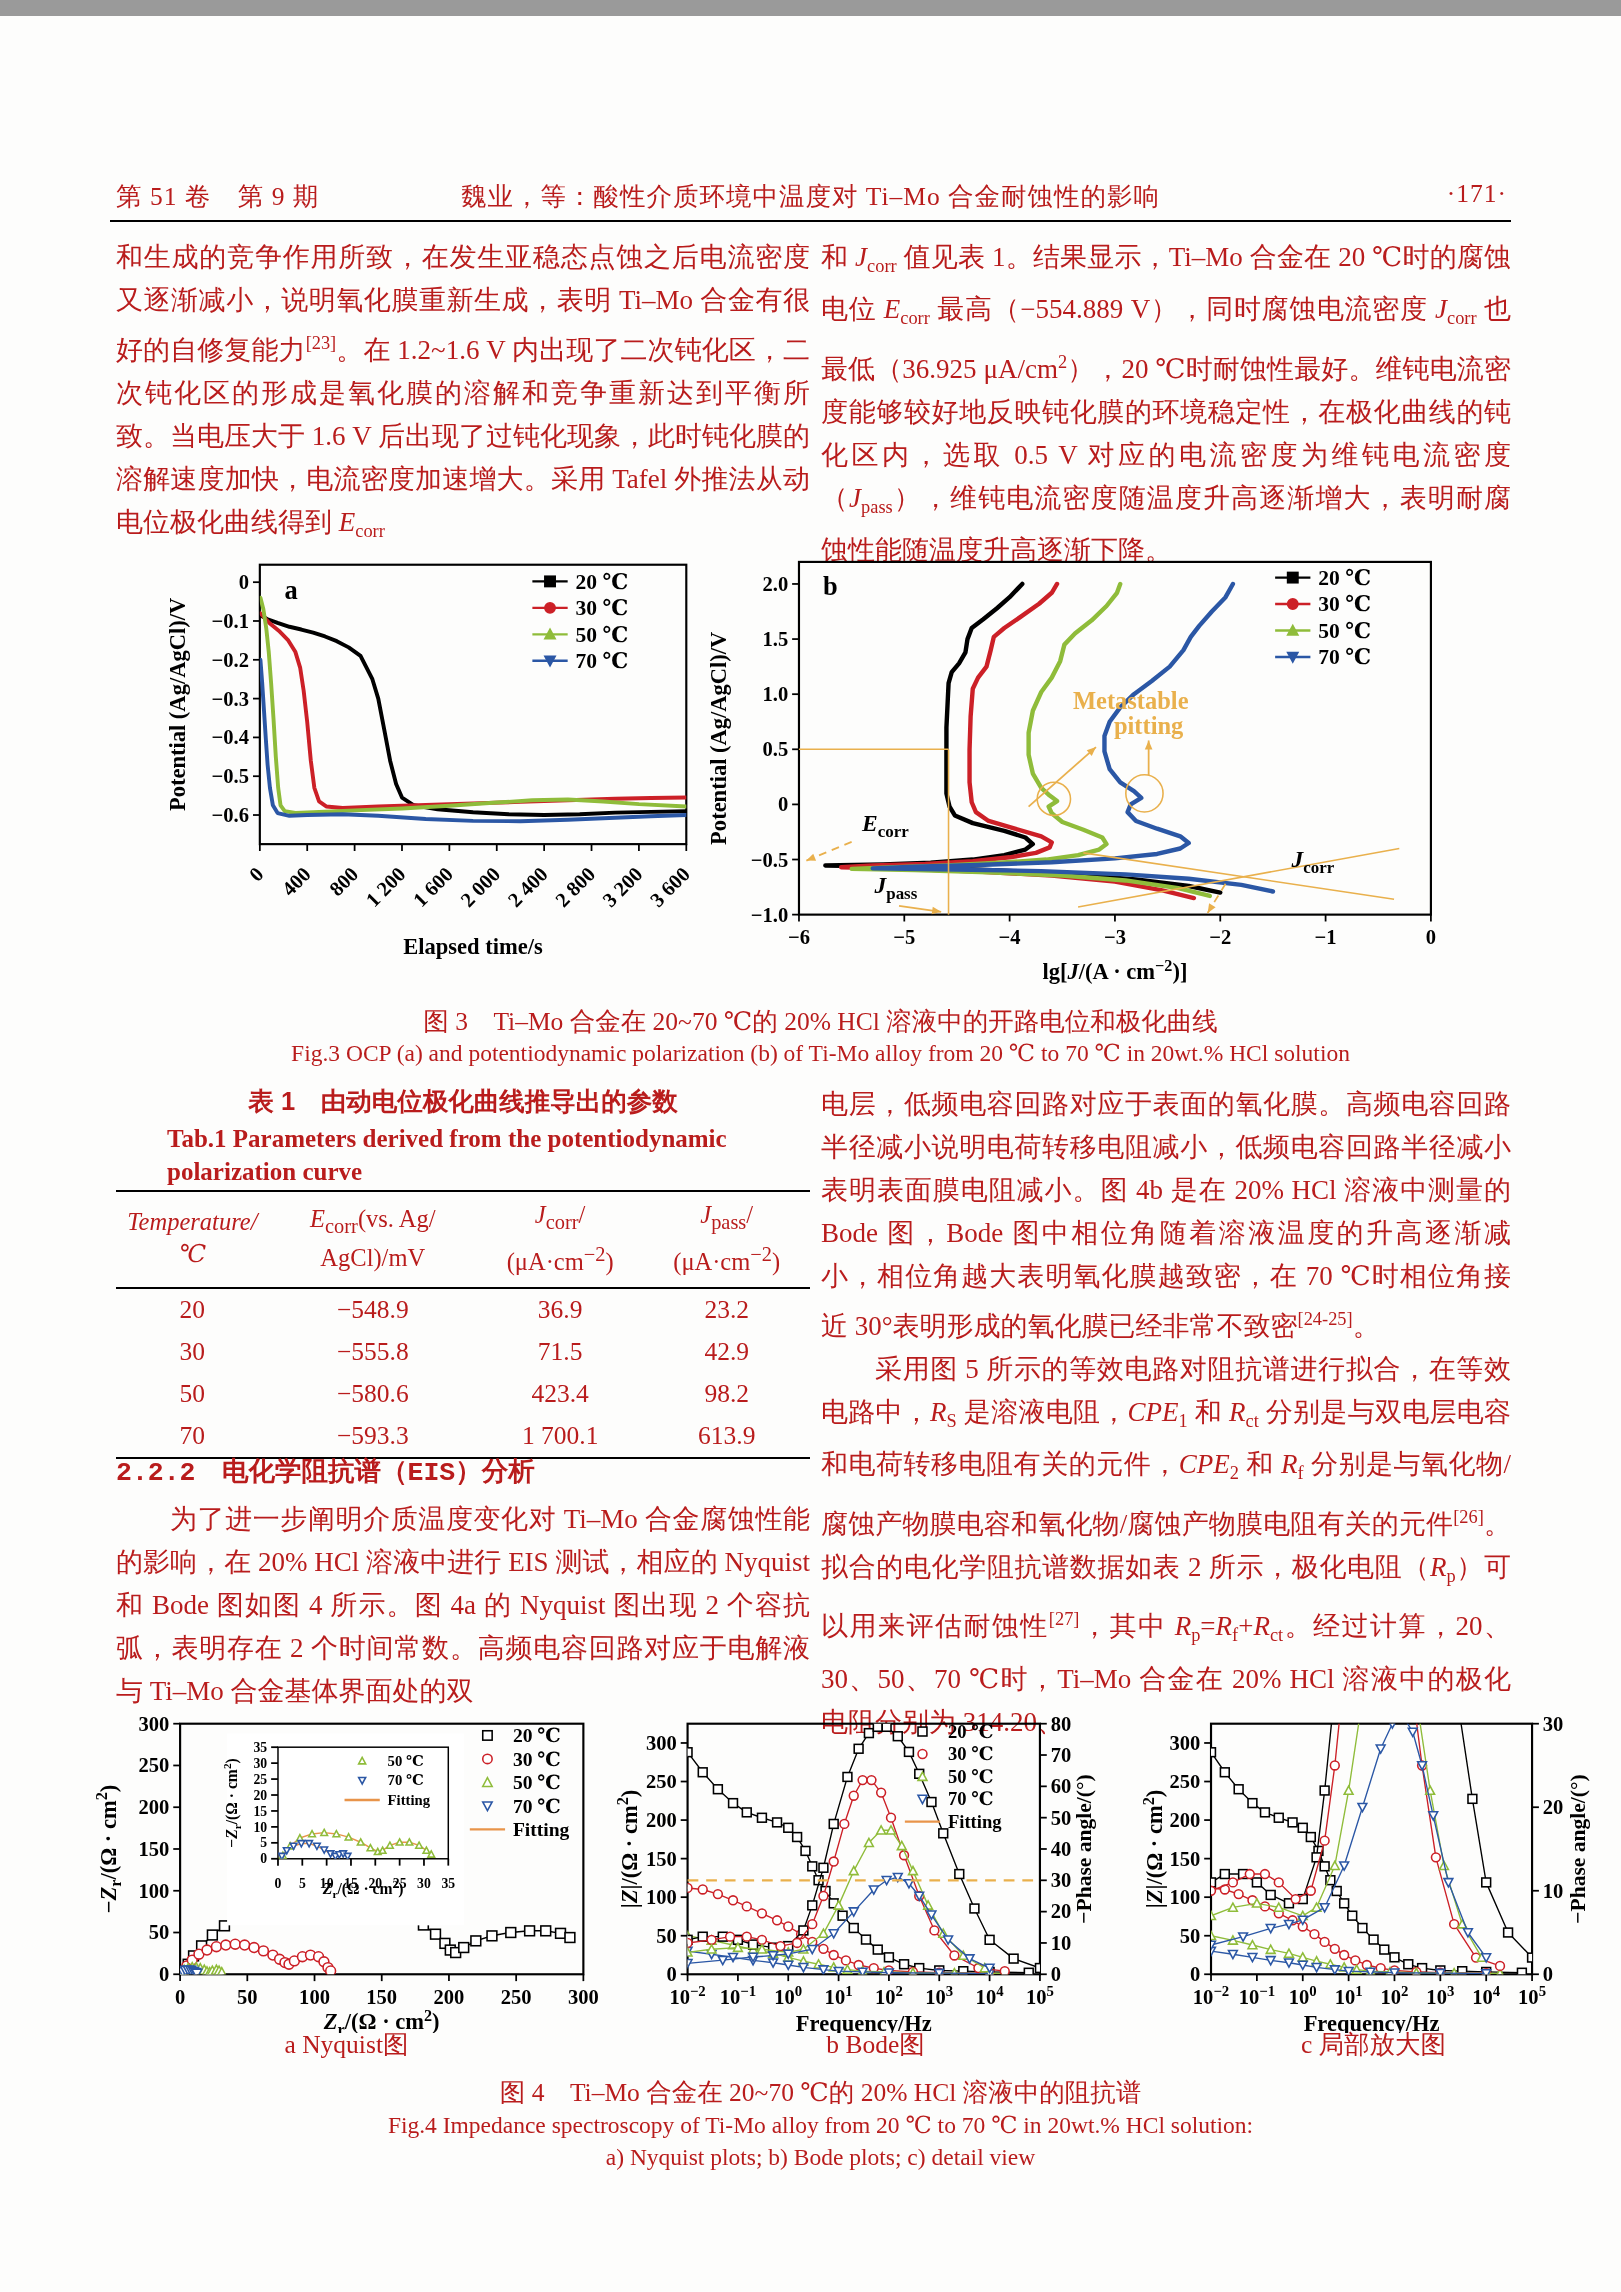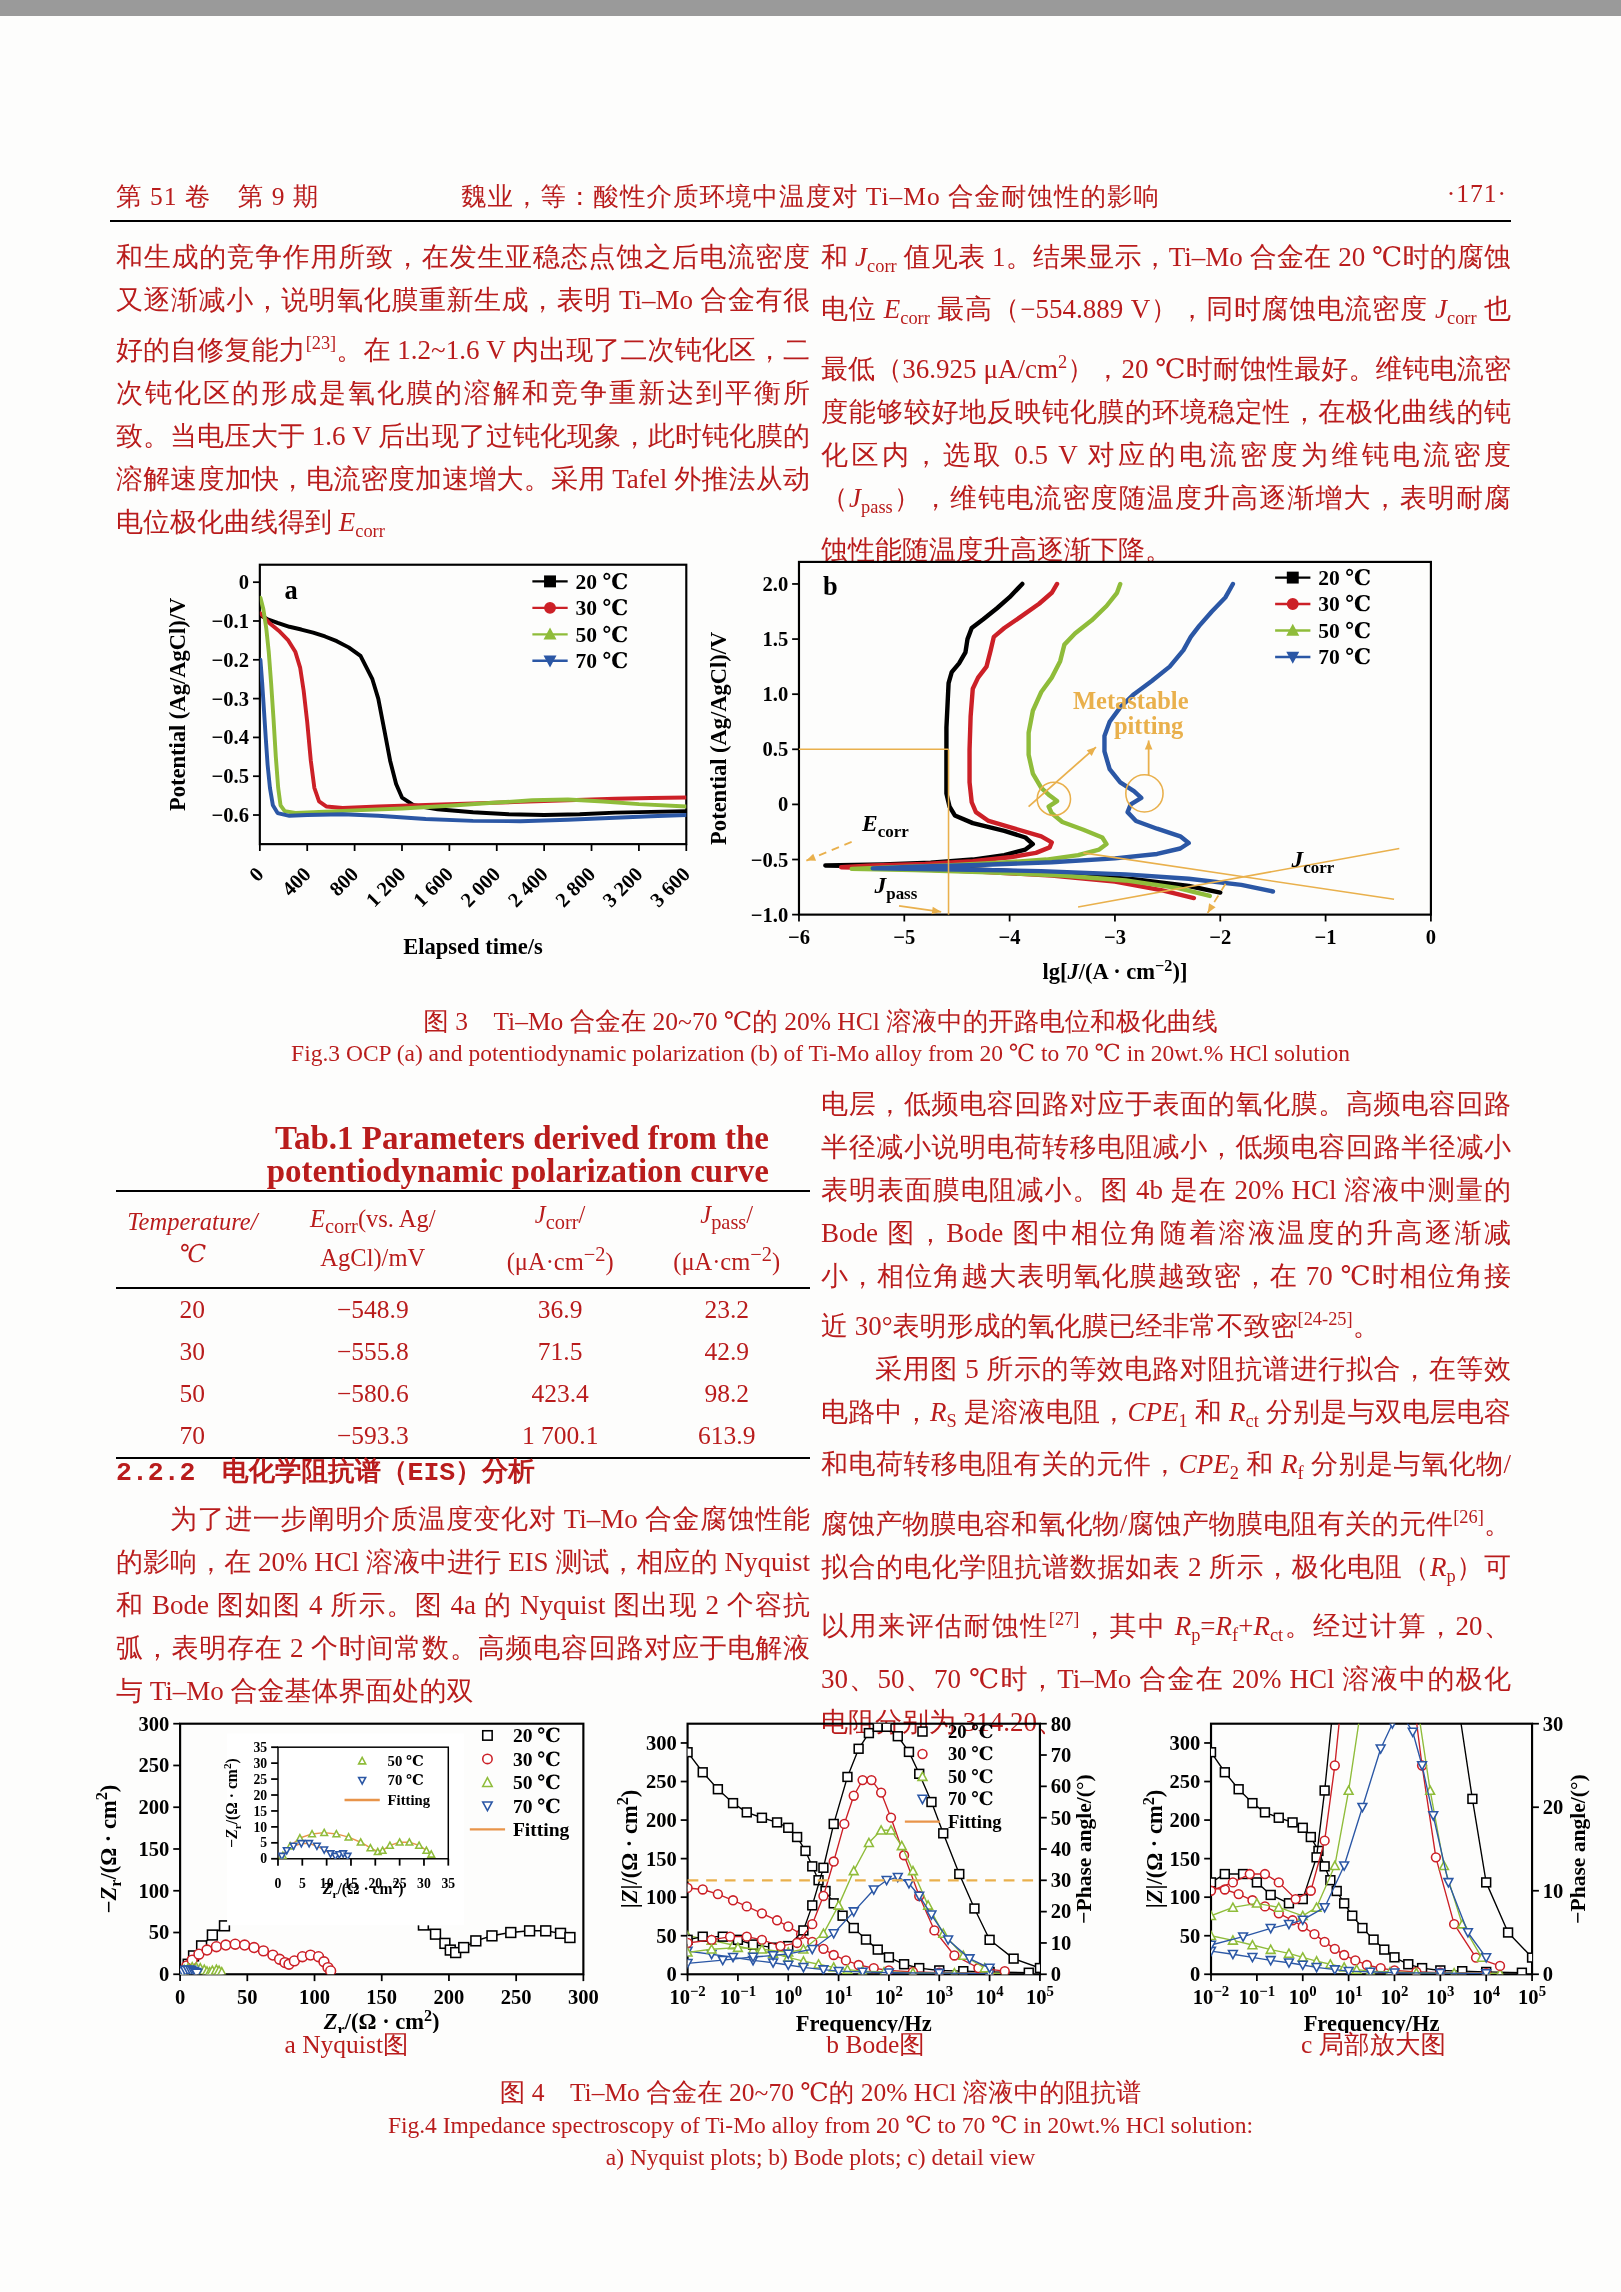--- a/index.html
+++ b/index.html
@@ -13,21 +13,21 @@
   .para{position:absolute;font-size:27px;line-height:43px;text-align:justify;}
   .para sup,.para sub{font-size:0.68em;}
   .indent{text-indent:2em;}
   .para p{margin:0;}
   #fig3{position:absolute;left:127px;top:534px;width:1372px;height:453px;display:flex;justify-content:center;align-items:flex-start;}
   .caption{position:absolute;left:0;right:0;text-align:center;padding-left:20px;}
   #fig3-cap-cn{top:988px;font-size:25.5px;}
   #fig3-cap-en{top:1023px;font-size:23.5px;}
   #tbl1-cn{position:absolute;left:116px;top:1068px;width:694px;text-align:center;font-size:25.5px;font-weight:bold;
            font-family:"Liberation Sans","DejaVu Sans",sans-serif;}
-  #tbl1-en{position:absolute;left:177px;top:1106px;width:592px;text-align:right;font-size:33px;font-weight:bold;line-height:33px;}
+  #tbl1-en{position:absolute;left:167px;top:1106px;width:592px;text-align:left;font-size:25px;font-weight:bold;line-height:33px;}
   #table1{position:absolute;left:116px;top:1174px;width:694px;border-collapse:collapse;text-align:center;}
   #table1 th{font-weight:normal;font-size:24.5px;line-height:32px;padding:6.9px 0 8.8px;border-top:2.9px solid #000;border-bottom:2px solid #000;}
   #table1 td{font-size:25.5px;height:40px;}
   #table1 tbody tr:last-child td{border-bottom:2.9px solid #000;}
   #sec-222{position:absolute;left:116px;top:1437px;width:694px;font-size:26.5px;font-weight:bold;
            font-family:Liberation Mono, monospace;}
   #para-left-mid{left:116px;top:1482px;width:694px;}
   #para-right-mid{left:821px;top:1067px;width:690px;}
   #fig4{position:absolute;left:82px;top:1694px;width:1525px;display:flex;justify-content:center;}
   .panel{display:flex;flex-direction:column;align-items:center;}
@@ -194,20 +194,21 @@
         <text x="630" y="89.48" font-size="22" text-anchor="start" fill="#000" font-family="&quot;Liberation Serif&quot;,&quot;DejaVu Serif&quot;,serif" font-weight="600"><tspan>50 ℃</tspan></text>
         <line x1="586" y1="109" x2="622" y2="109" stroke="#2b57a5" stroke-width="2.4"></line>
         <polygon points="604,114.28 598.72,104.512 609.28,104.512" fill="#2b57a5" stroke="#2b57a5" stroke-width="1.6"></polygon>
         <text x="630" y="116.48" font-size="22" text-anchor="start" fill="#000" font-family="&quot;Liberation Serif&quot;,&quot;DejaVu Serif&quot;,serif" font-weight="600"><tspan>70 ℃</tspan></text>
         <text x="132" y="46" font-size="27" text-anchor="middle" fill="#000" font-family="&quot;Liberation Serif&quot;,&quot;DejaVu Serif&quot;,serif" font-weight="600"><tspan>b</tspan></text>
       </svg>
   </div>
   <div class="caption" id="fig3-cap-cn">图 3　Ti–Mo 合金在 20~70 ℃的 20% HCl 溶液中的开路电位和极化曲线</div>
   <div class="caption" id="fig3-cap-en">Fig.3 OCP (a) and potentiodynamic polarization (b) of Ti-Mo alloy from 20 ℃ to 70 ℃ in 20wt.% HCl solution</div>
 
+  <div id="tbl1-cn">表 1　由动电位极化曲线推导出的参数</div>
   <div id="tbl1-en">Tab.1 Parameters derived from the potentiodynamic polarization curve</div>
   <table id="table1">
     <thead>
         <tr>
           <th style="width: 22%; font-style: italic;">Temperature/<br>℃</th>
           <th style="width: 30%;"><i>E</i><sub>corr</sub>(vs. Ag/<br>AgCl)/mV</th>
           <th style="width: 24%;"><i>J</i><sub>corr</sub>/<br>(μA·cm<sup>−2</sup>)</th>
           <th style="width: 24%;"><i>J</i><sub>pass</sub>/<br>(μA·cm<sup>−2</sup>)</th>
         </tr>
       </thead>

